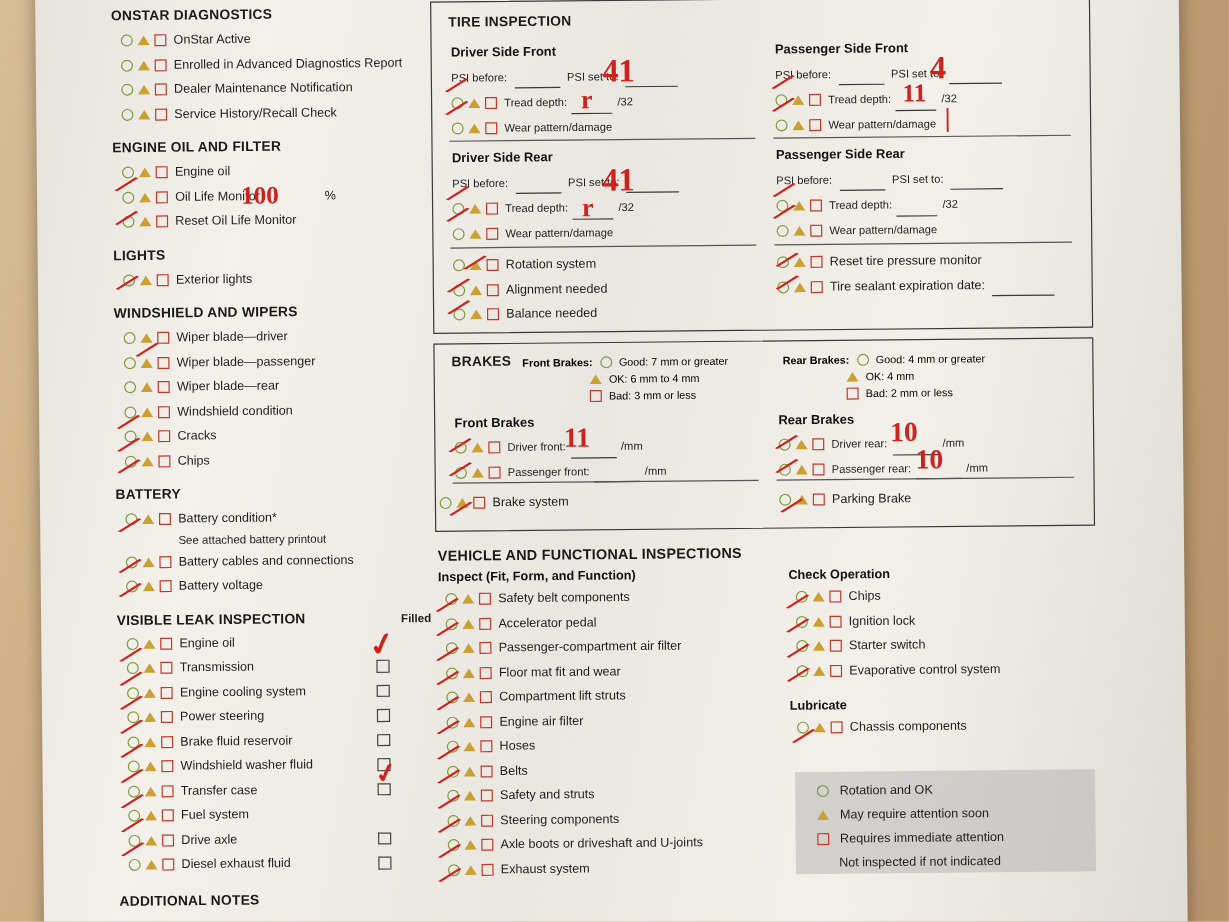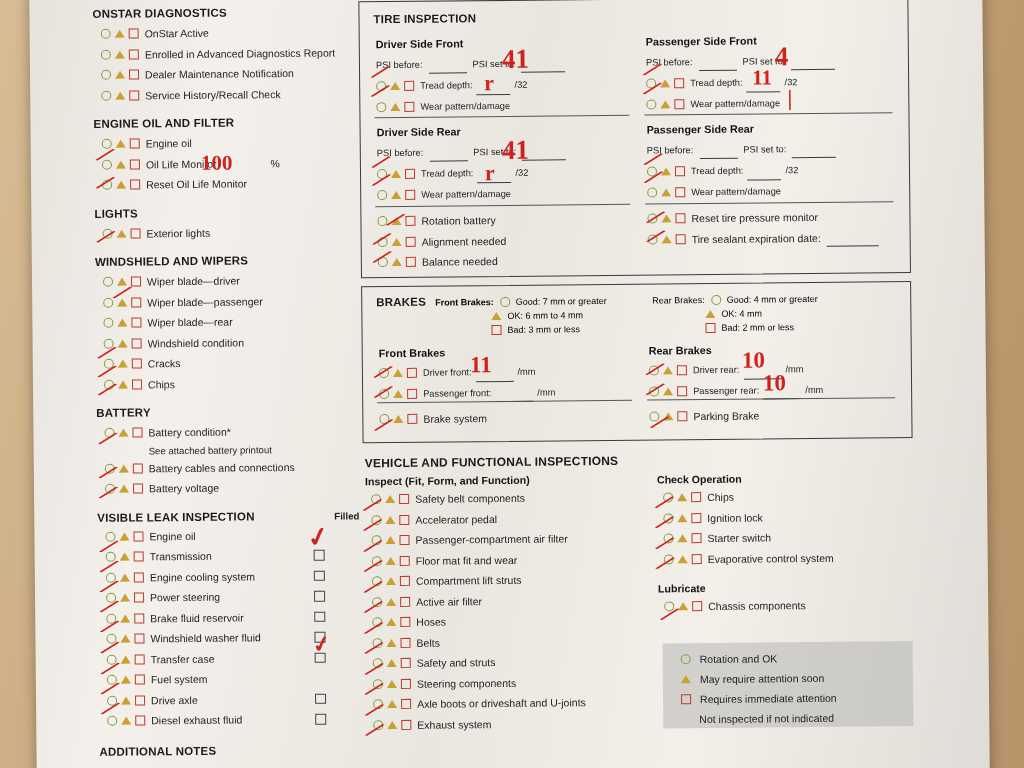--- a/index.html
+++ b/index.html
@@ -452,21 +452,21 @@
     <div class="hline" style="position:absolute;left:14px;top:204px;width:255px;"></div>
     <div class="hline" style="position:absolute;left:284px;top:204px;width:248px;"></div>
 
     <div style="position:absolute;left:16px;top:209px;">
       <div class="row">
         <span class="marks">
             <span class="circ"></span>
             <span class="tri"></span>
             <span class="sq"></span>
           </span>
-        <span class="lbl">Rotation battery</span>
+        <span class="lbl">Rotation system</span>
       </div>
       <div class="row">
         <span class="marks">
             <span class="circ"></span>
             <span class="tri"></span>
             <span class="sq"></span>
           </span>
         <span class="lbl">Alignment needed</span>
       </div>
       <div class="row">
@@ -514,21 +514,21 @@
         <span class="tiny">OK: 6 mm to 4 mm</span>
       </div>
       <div style="display:flex;align-items:center;gap:6px;height:14px;margin-left:56px;">
         <span class="sq"></span>
         <span class="tiny">Bad: 3 mm or less</span>
       </div>
     </div>
 
     <div style="position:absolute;left:290px;top:9px;">
       <div style="display:flex;align-items:center;gap:6px;height:14px;">
-        <span class="tiny" style="font-weight:normal;text-align:center;">Rear Brakes:</span>
+        <span class="tiny" style="font-weight:bold;text-align:center;">Rear Brakes:</span>
         <span class="circ"></span>
         <span class="tiny">Good: 4 mm or greater</span>
       </div>
       <div style="display:flex;align-items:center;gap:6px;height:14px;margin-left:53px;">
         <span class="tri"></span>
         <span class="tiny">OK: 4 mm</span>
       </div>
       <div style="display:flex;align-items:center;gap:6px;height:14px;margin-left:53px;">
         <span class="sq"></span>
         <span class="tiny">Bad: 2 mm or less</span>
@@ -579,21 +579,21 @@
           </span>
         <span class="fieldlabel">Passenger rear:</span>
         <span class="underl" style="width:38px;margin:0 4px;">&nbsp;</span>
         <span class="fieldlabel">/mm</span>
       </div>
     </div>
 
     <div class="hline" style="position:absolute;left:14px;top:115px;width:255px;"></div>
     <div class="hline" style="position:absolute;left:284px;top:115px;width:248px;"></div>
 
-    <div class="row" style="position:absolute;left:16px;top:122px;">
+    <div class="row" style="position:absolute;left:3px;top:122px;">
       <span class="marks">
           <span class="circ"></span>
           <span class="tri"></span>
           <span class="sq"></span>
         </span>
       <span class="lbl">Brake system</span>
     </div>
     <div class="row" style="position:absolute;left:286px;top:122px;">
       <span class="marks">
           <span class="circ"></span>
@@ -648,21 +648,21 @@
             <span class="sq"></span>
           </span>
         <span class="lbl">Compartment lift struts</span>
       </div>
       <div class="row" style="padding-left:6px;">
         <span class="marks">
             <span class="circ"></span>
             <span class="tri"></span>
             <span class="sq"></span>
           </span>
-        <span class="lbl">Active air filter</span>
+        <span class="lbl">Engine air filter</span>
       </div>
       <div class="row" style="padding-left:6px;">
         <span class="marks">
             <span class="circ"></span>
             <span class="tri"></span>
             <span class="sq"></span>
           </span>
         <span class="lbl">Hoses</span>
       </div>
       <div class="row" style="padding-left:6px;">

